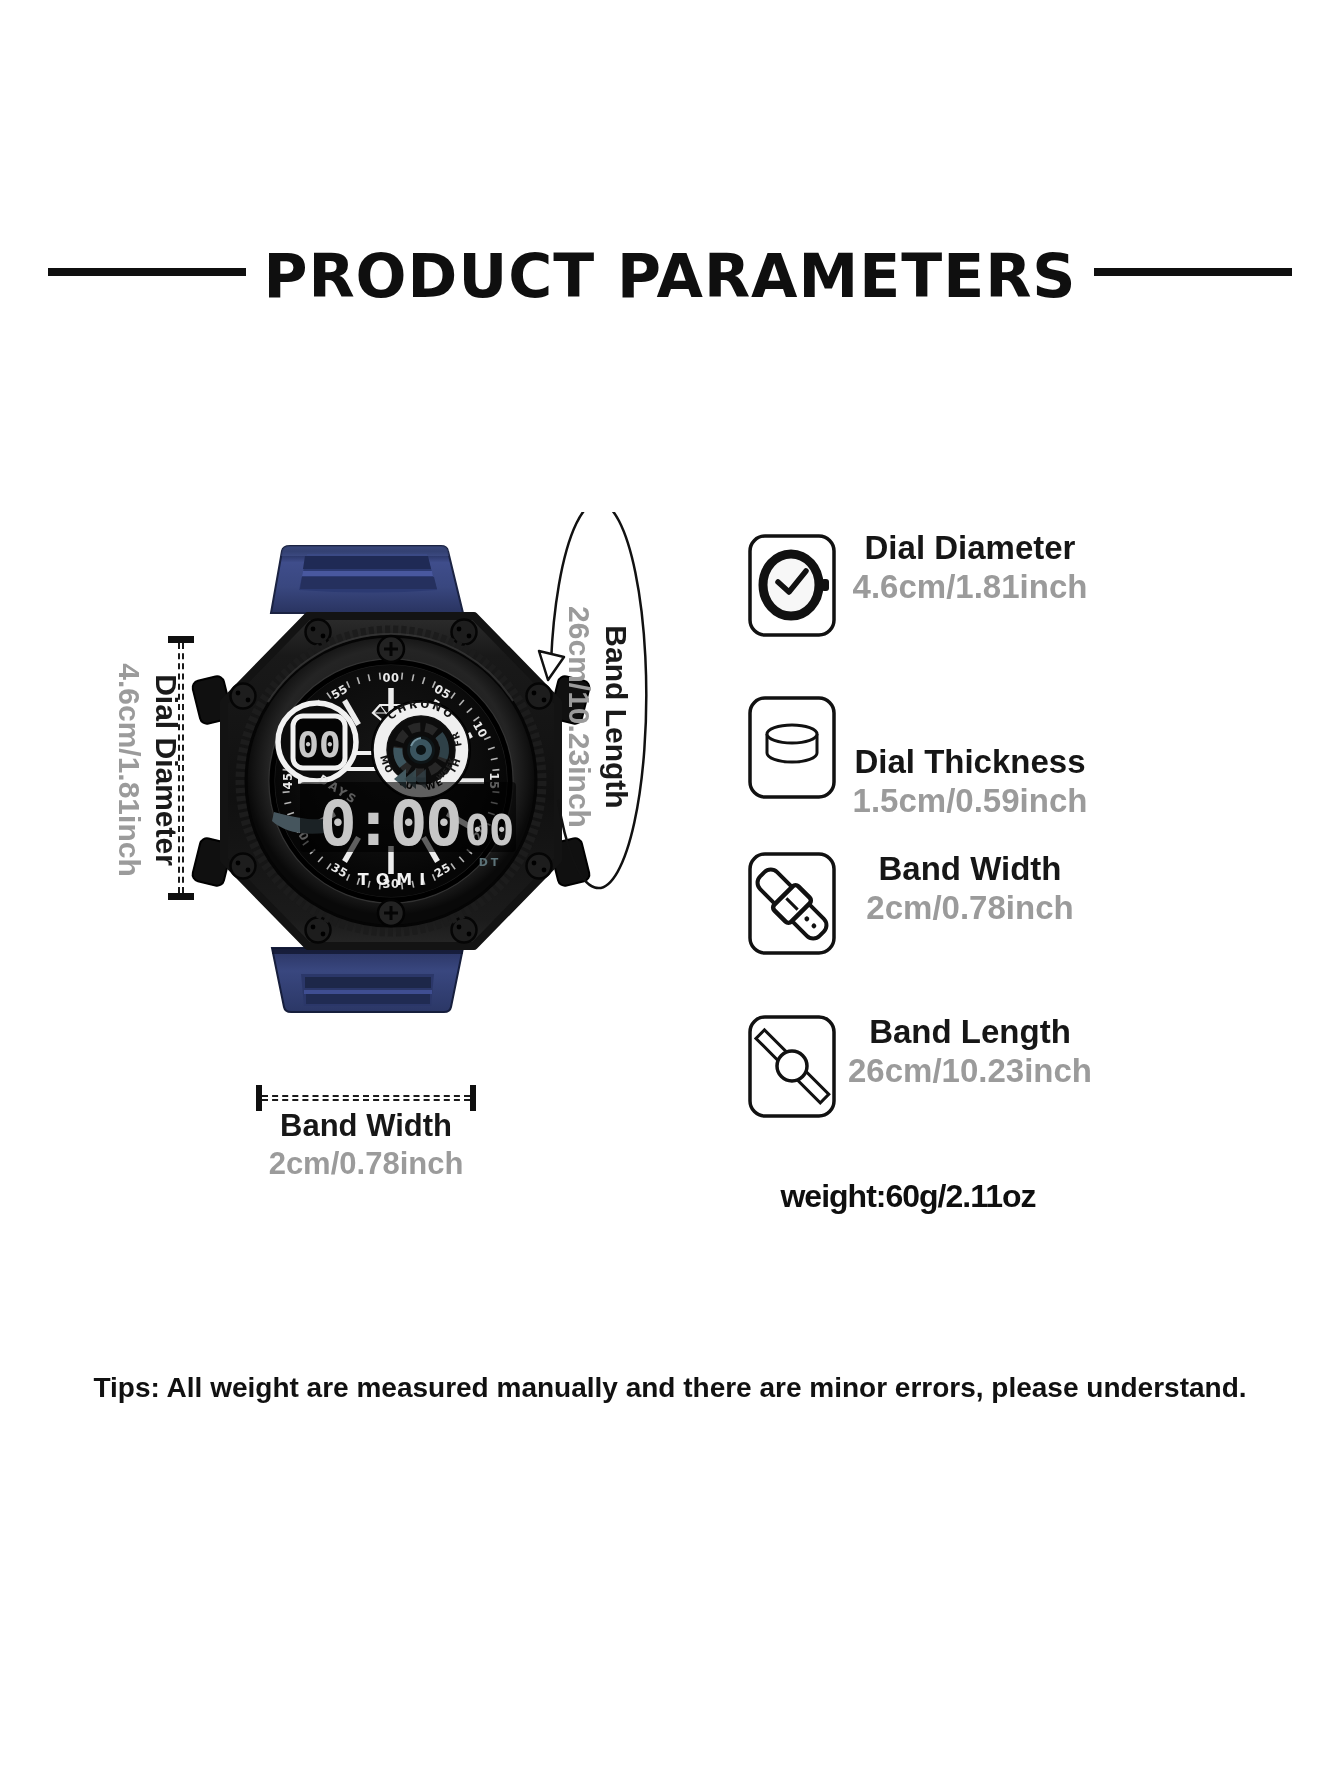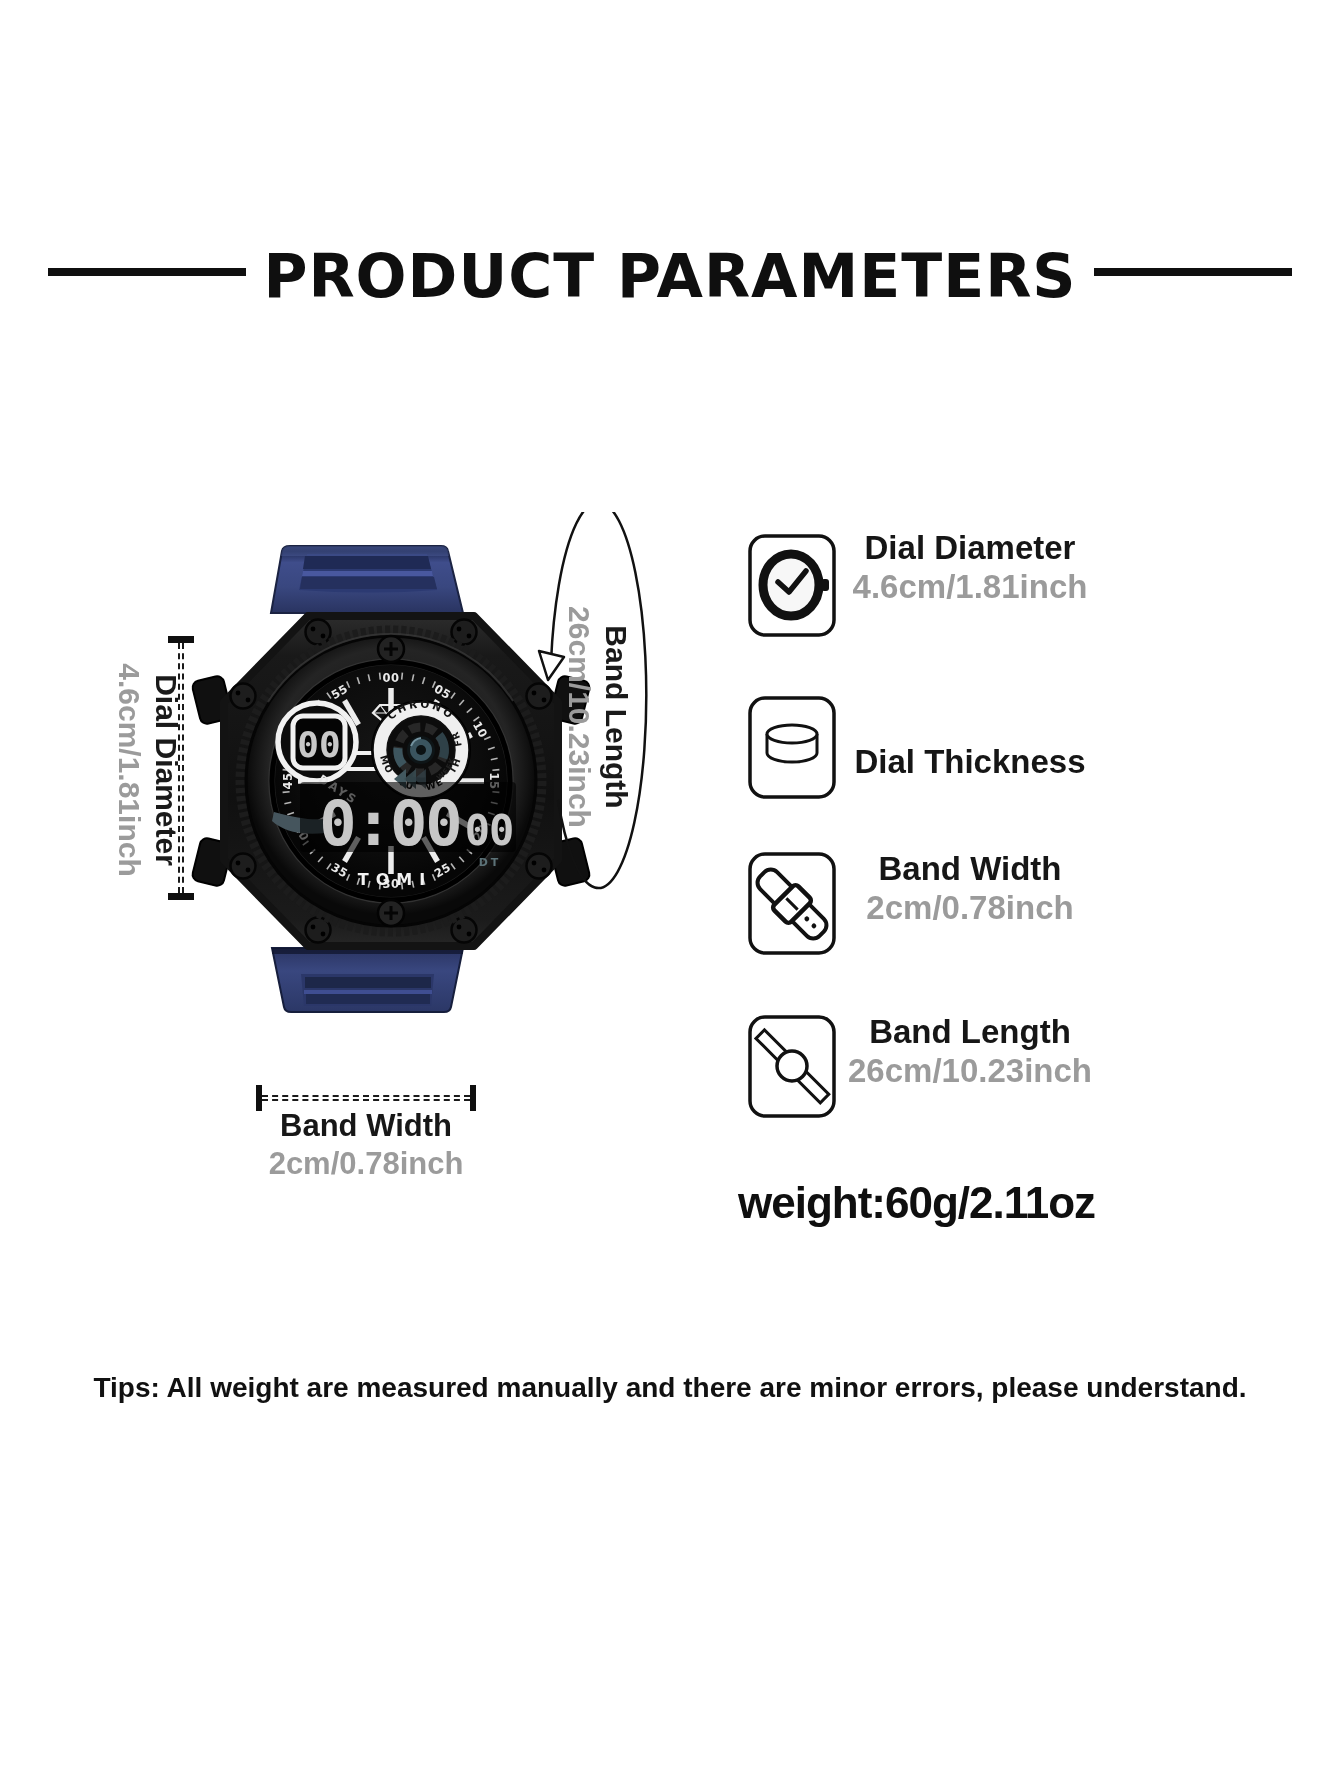--- a/index.html
+++ b/index.html
@@ -20,21 +20,21 @@
   .hdash{height:2px;border-top:2px dashed #1a1a1a;border-bottom:2px dashed #1a1a1a;}
   .cap{background:#0f0f0f;}
   
   .bw-label{left:216px;width:300px;text-align:center;font-size:31px;font-weight:bold;color:#171717;}
   .bw-value{left:216px;width:300px;text-align:center;font-size:31px;font-weight:bold;color:#9b9b9b;}
   
   .spec-icon{left:748px;width:88px;height:103px;}
   .spec-text{left:820px;width:300px;text-align:center;}
   .spec-text .lab{font-size:33px;font-weight:bold;color:#161616;line-height:39px;}
   .spec-text .val{font-size:33px;font-weight:bold;color:#9b9b9b;line-height:39px;}
-  .weight{left:738px;width:340px;top:1178px;text-align:center;font-size:44px;font-weight:bold;
+  .weight{left:738px;width:340px;top:1178px;text-align:center;font-size:32px;font-weight:bold;
           color:#0f0f0f;letter-spacing:-1px;}
   .tips{left:0;right:0;top:1372px;text-align:center;font-size:28px;font-weight:bold;color:#111;}
 </style>
 </head>
 <body>
 
 <div id="page">
 
   <div class="abs hline" style="left:48px;"></div>
   <div class="abs title">PRODUCT PARAMETERS</div>
@@ -314,20 +314,21 @@
     <div class="val">4.6cm/1.81inch</div>
   </div>
 
   <svg class="abs spec-icon" style="top:696px;" viewBox="0 0 88 103">
     <rect x="2" y="2" width="84" height="99" rx="15" fill="#fff" stroke="#111" stroke-width="3.5"></rect>
     <path d="M19 38 L19 57 A25 9 0 0 0 69 57 L69 38" fill="#fff" stroke="#111" stroke-width="3"></path>
     <ellipse cx="44" cy="38" rx="25" ry="9" fill="#fff" stroke="#111" stroke-width="3"></ellipse>
   </svg>
   <div class="abs spec-text" style="top:694px;margin-top:48px;">
     <div class="lab">Dial Thickness</div>
+    <div class="val">1.5cm/0.59inch</div>
   </div>
 
   <svg class="abs spec-icon" style="top:852px;" viewBox="0 0 88 103">
     <rect x="2" y="2" width="84" height="99" rx="15" fill="#fff" stroke="#111" stroke-width="3.5"></rect>
     <g transform="rotate(-45 44 52)">
       <rect x="32" y="10" width="24" height="84" rx="9" fill="#fff" stroke="#111" stroke-width="4"></rect>
       <rect x="27" y="40" width="34" height="24" rx="4" fill="#fff" stroke="#111" stroke-width="4.5"></rect>
       <line x1="44" y1="44" x2="44" y2="60" stroke="#111" stroke-width="3"></line>
       <circle cx="44" cy="73" r="2.4" fill="#111"></circle>
       <circle cx="44" cy="83" r="2.4" fill="#111"></circle>

